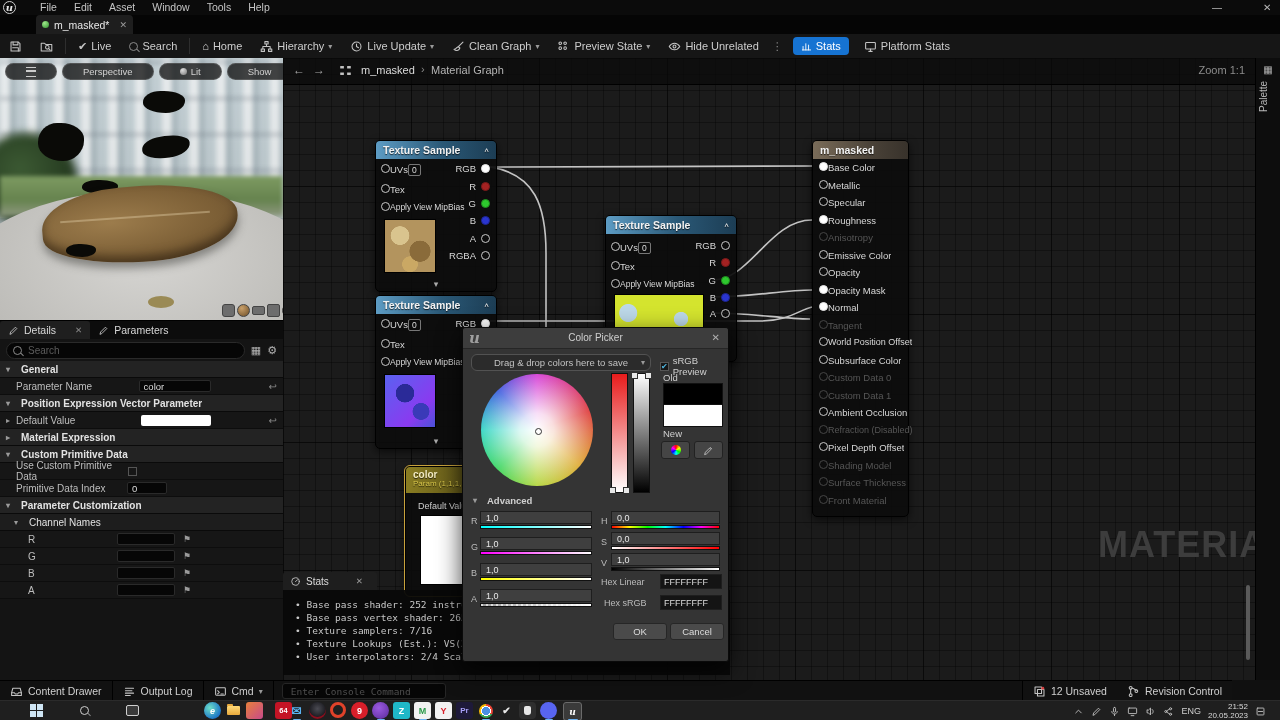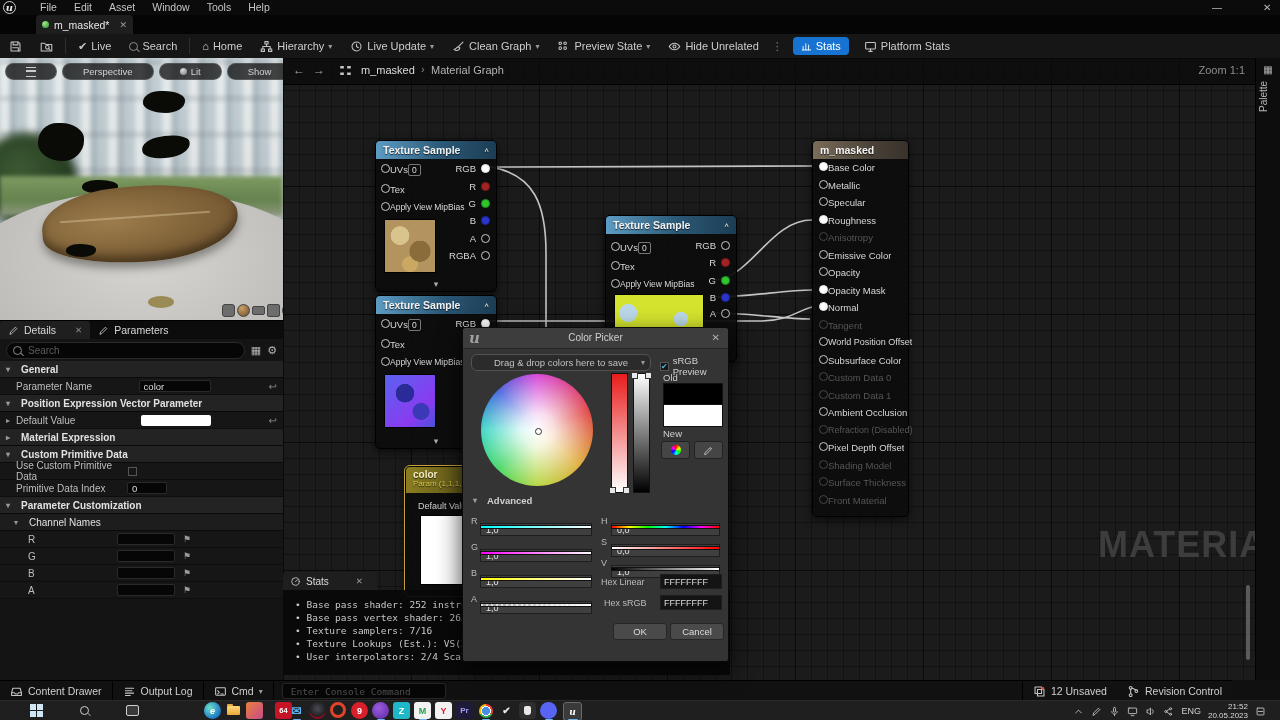--- a/index.html
+++ b/index.html
@@ -121,21 +121,21 @@
   .checkbox{width:9px;height:9px;background:#161616;border:1px solid #555;display:inline-block;box-sizing:border-box;
             color:#4fb6e0;font-size:8px;line-height:8px;text-align:center;}
   .wheel{left:18px;top:46px;width:112px;height:112px;border-radius:50%;
      background:radial-gradient(closest-side,#fff 0%,rgba(255,255,255,.82) 30%,rgba(255,255,255,0) 100%),
         conic-gradient(#d84ad8 0deg,#e04848 70deg,#e0b040 130deg,#b8d848 180deg,#48d868 225deg,#40d8c8 270deg,#4868e0 315deg,#d84ad8 360deg);}
   .wheel-cursor{left:72px;top:100px;width:5px;height:5px;border:1.4px solid #333;border-radius:50%;background:rgba(255,255,255,.7);}
   .vslider{position:absolute;width:17px;height:120px;border:1px solid #111;box-sizing:border-box;}
   .handle{position:absolute;width:5px;height:5px;background:#e8e8e8;border:1px solid #333;}
   .sld-label{position:absolute;font-size:9px;color:#bbb;}
   .sld-box{position:absolute;background:#3f3f3f;border:1px solid #1e1e1e;height:13px;color:#e8e8e8;font-size:9px;
-           display:flex;align-items:center;padding-left:5px;box-sizing:border-box;margin-top:12px;}
+           display:flex;align-items:center;padding-left:5px;box-sizing:border-box;}
   .sld-strip{position:absolute;height:4px;border:1px solid #111;box-sizing:border-box;}
   .hexin{position:absolute;background:#141414;border:1px solid #1e1e1e;height:13px;width:60px;}
   .hexin input{background:transparent;border:none;outline:none;color:#ddd;font-size:9px;width:100%;height:100%;padding:0 3px;box-sizing:border-box;}
   .dlg-btn{position:absolute;width:52px;height:15px;background:#4a4a4a;border:1px solid #262626;border-radius:3px;
            color:#ddd;font-size:9.5px;display:flex;align-items:center;justify-content:center;}
   .mini-btn{position:absolute;width:27px;height:16px;background:#454545;border:1px solid #222;border-radius:3px;
             display:flex;align-items:center;justify-content:center;}
   
   .stats-panel{left:283px;top:570px;width:447px;height:107px;z-index:6;}
   .stats-tab{left:0;top:2px;width:94px;height:18px;background:#1e1e1e;border-radius:3px 3px 0 0;

